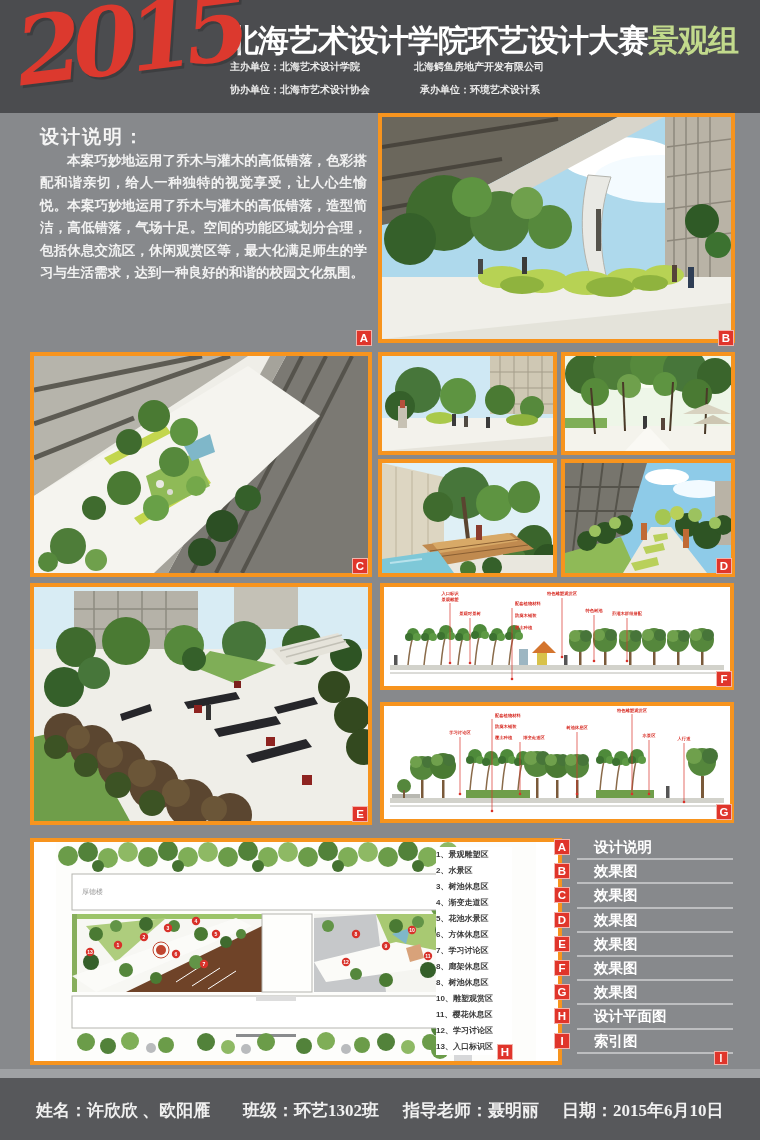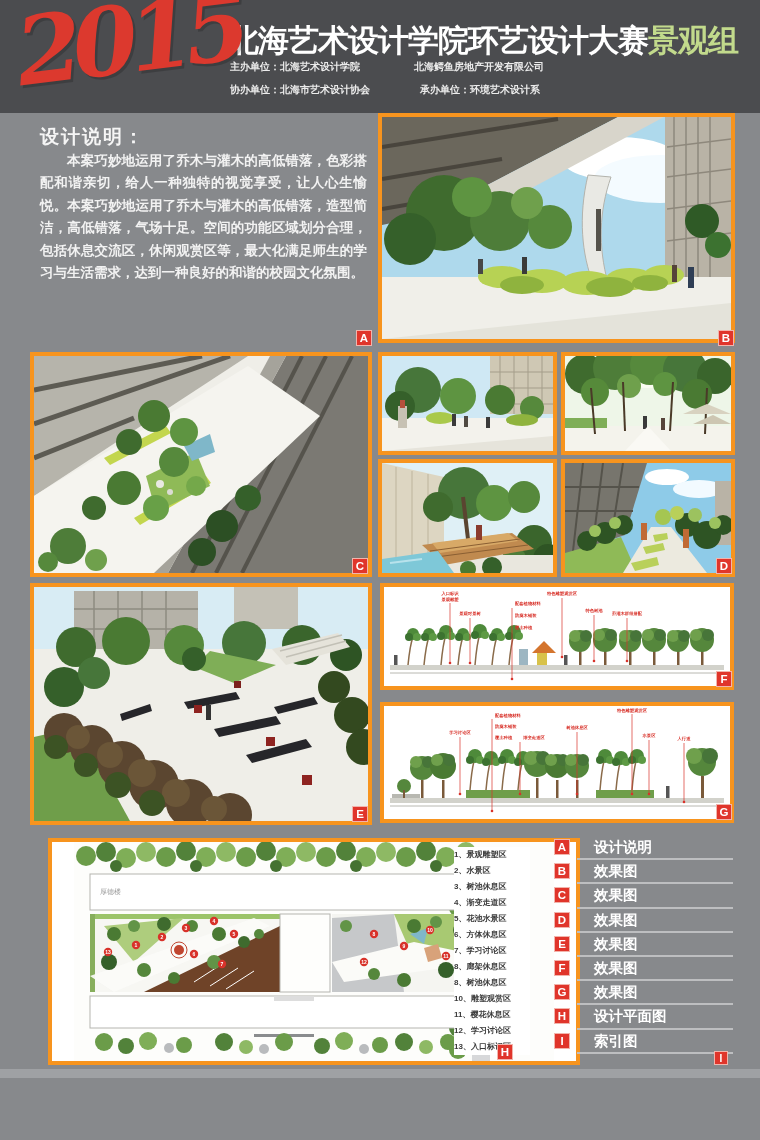--- a/index.html
+++ b/index.html
@@ -556,21 +556,21 @@
       <text class="rl" x="111" y="33">覆土种植</text>
       <text class="rl" x="150" y="33" text-anchor="middle">渐变走道区</text>
       <text class="rl" x="193" y="23" text-anchor="middle">树池休息区</text>
       <text class="rl" x="248" y="6" text-anchor="middle">特色雕塑观赏区</text>
       <text class="rl" x="265" y="31" text-anchor="middle">水景区</text>
       <text class="rl" x="300" y="34" text-anchor="middle">人行道</text>
     </svg>
   </div>
   <div class="tag" style="left:716px;top:804px;">G</div>
 
-  <div class="panel" style="left:48px;top:838px;width:532px;height:227px;">
+  <div class="panel" style="left:30px;top:838px;width:532px;height:227px;">
     <svg viewBox="0 0 480 219">
       <rect width="480" height="219" fill="#fdfdfb"></rect>
       <g>
         <circle cx="12" cy="14" r="10" fill="#6b9c49"></circle>
           <circle cx="32" cy="10" r="10" fill="#52823a"></circle>
           <circle cx="52" cy="16" r="10" fill="#7fae57"></circle>
           <circle cx="72" cy="10" r="10" fill="#8eb964"></circle>
           <circle cx="92" cy="15" r="10" fill="#6b9c49"></circle>
           <circle cx="112" cy="9" r="10" fill="#52823a"></circle>
           <circle cx="132" cy="15" r="10" fill="#7fae57"></circle>
@@ -760,14 +760,20 @@
       </div>
     <div class="idx-row">
         <span class="idx-key">I</span>
         <span class="idx-label">索引图</span>
         <span class="idx-line"></span>
       </div>
   </div>
   <div class="tag" style="left:714px;top:1051px;width:14px;height:14px;line-height:13px;font-size:10px;">I</div>
 
   <div class="foot-strip"></div>
+  <div class="foot">
+    <span id="f0">姓名：许欣欣 、欧阳雁</span>
+    <span id="f1">班级：环艺1302班</span>
+    <span id="f2">指导老师：聂明丽</span>
+    <span id="f3">日期：2015年6月10日</span>
+  </div>
 
 </div>
 
 </body></html>

